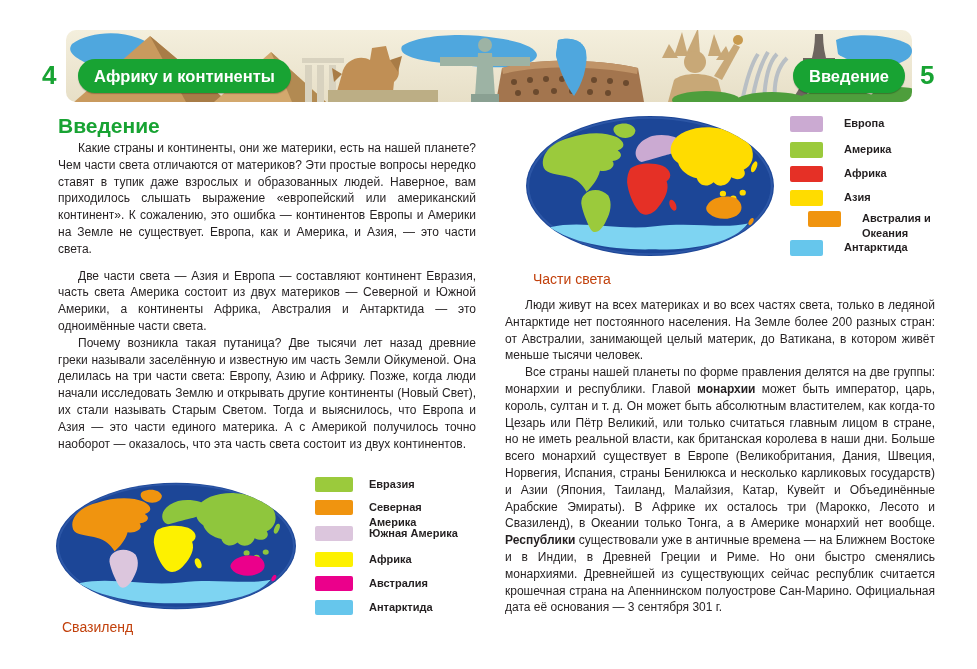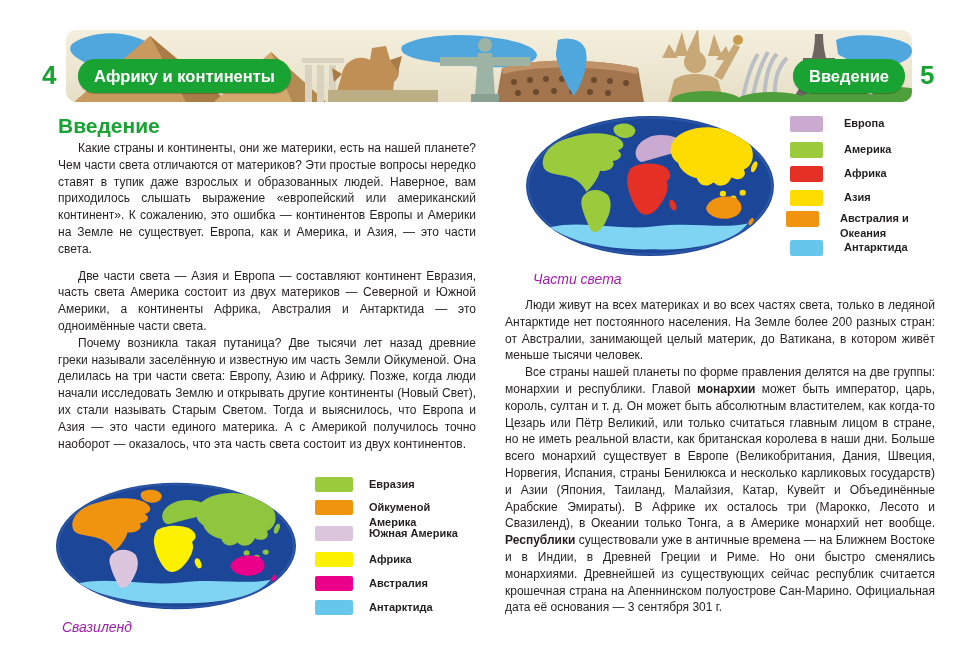--- a/index.html
+++ b/index.html
@@ -24,21 +24,21 @@
   .col p{margin:0;text-indent:20px;}
   .col-left{left:58px;top:140px;width:418px;}
   .col-left p.gap{margin-top:10px;}
   .col-right{left:505px;top:297px;width:430px;}
 
   
   .map{position:absolute;}
   .map svg{display:block;width:100%;height:100%;}
   .map-left{left:55px;top:481px;width:242px;height:130px;}
   .map-right{left:525px;top:114px;width:250px;height:144px;}
-  .caption{position:absolute;font-size:14px;font-style:italic;color:#a21caf;}
+  .caption{position:absolute;font-size:14px;color:#c2410c;}
   .caption.left{left:62px;top:619px;}
   .caption.right{left:533px;top:271px;}
 
   
   .leg-item{position:absolute;display:flex;align-items:flex-start;}
   .swatch{display:inline-block;border-radius:2px;flex:none;}
   .leg-item .swatch{width:38px;height:15px;margin-right:16px;}
   .leg-item.rt .swatch{width:33px;height:16px;margin-right:21px;}
   .leg-label{font-size:11px;font-weight:bold;line-height:15px;width:92px;margin-top:0px;}
   .leg-item.rt .leg-label{width:86px;}
@@ -185,21 +185,21 @@
     </svg>
   </div>
   <div class="caption left">Свазиленд</div>
 
   <div class="leg-item" style="left:315px;top:477px">
     <span class="swatch" style="background: rgb(155, 202, 60);"></span>
     <span class="leg-label">Евразия</span>
   </div>
   <div class="leg-item" style="left:315px;top:500px">
     <span class="swatch" style="background: rgb(240, 148, 15);"></span>
-    <span class="leg-label">Ойкуменой Америка</span>
+    <span class="leg-label">Северная Америка</span>
   </div>
   <div class="leg-item" style="left:315px;top:526px">
     <span class="swatch" style="background: rgb(220, 198, 221);"></span>
     <span class="leg-label">Южная Америка</span>
   </div>
   <div class="leg-item" style="left:315px;top:552px">
     <span class="swatch" style="background: rgb(253, 241, 0);"></span>
     <span class="leg-label">Африка</span>
   </div>
   <div class="leg-item" style="left:315px;top:576px">
@@ -254,21 +254,21 @@
     <span class="leg-label">Америка</span>
   </div>
   <div class="leg-item rt" style="left:790px;top:166px">
     <span class="swatch" style="background: rgb(229, 48, 38);"></span>
     <span class="leg-label">Африка</span>
   </div>
   <div class="leg-item rt" style="left:790px;top:190px">
     <span class="swatch" style="background: rgb(255, 220, 0);"></span>
     <span class="leg-label">Азия</span>
   </div>
-  <div class="leg-item rt" style="left:786px;top:211px">
+  <div class="leg-item rt" style="left:808px;top:211px">
     <span class="swatch" style="background: rgb(240, 148, 15);"></span>
     <span class="leg-label">Австралия и Океания</span>
   </div>
   <div class="leg-item rt" style="left:790px;top:240px">
     <span class="swatch" style="background: rgb(102, 198, 236);"></span>
     <span class="leg-label">Антарктида</span>
   </div>
 
   <div class="col col-right">
     <p>Люди живут на всех материках и во всех частях света, только в ледяной Антарктиде нет постоянного населения. На Земле более 200 разных стран: от Австралии, занимающей целый материк, до Ватикана, в котором живёт меньше тысячи человек.</p>

